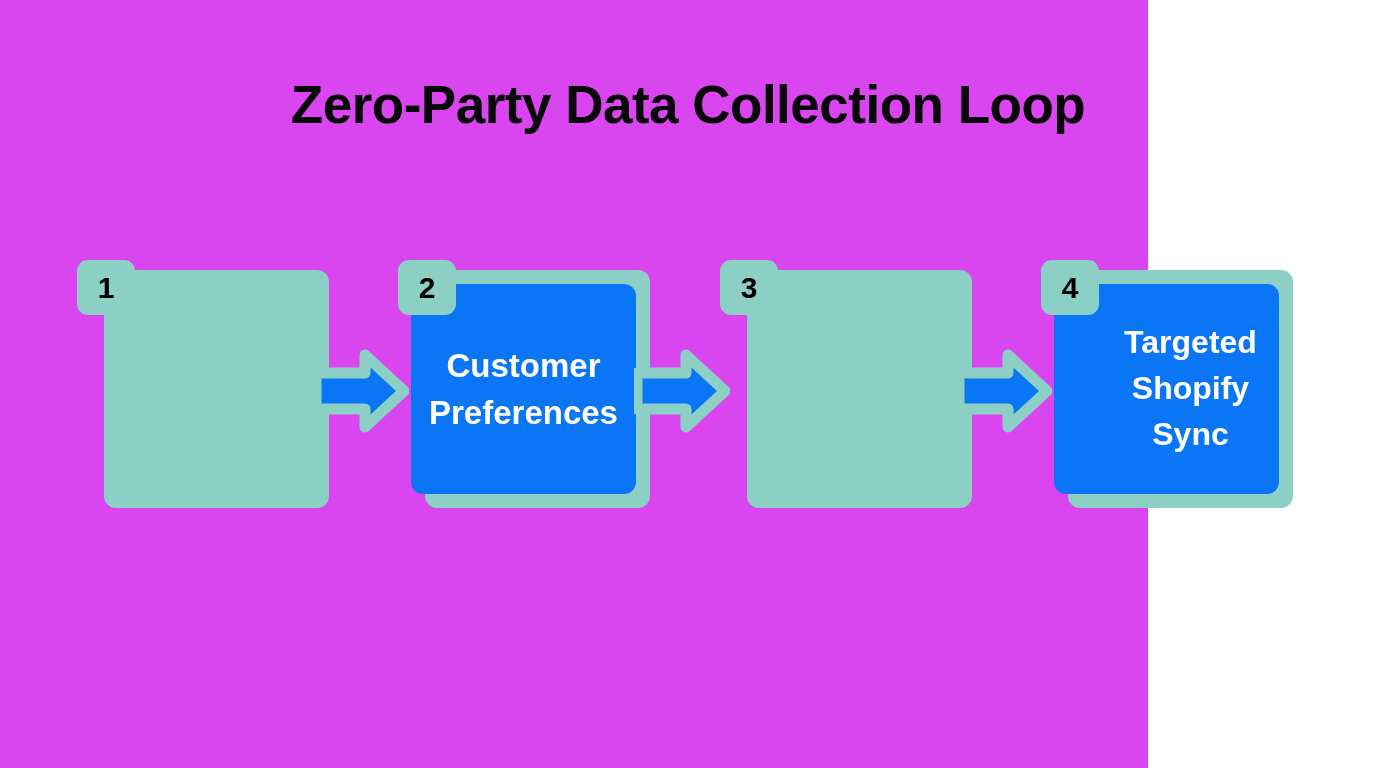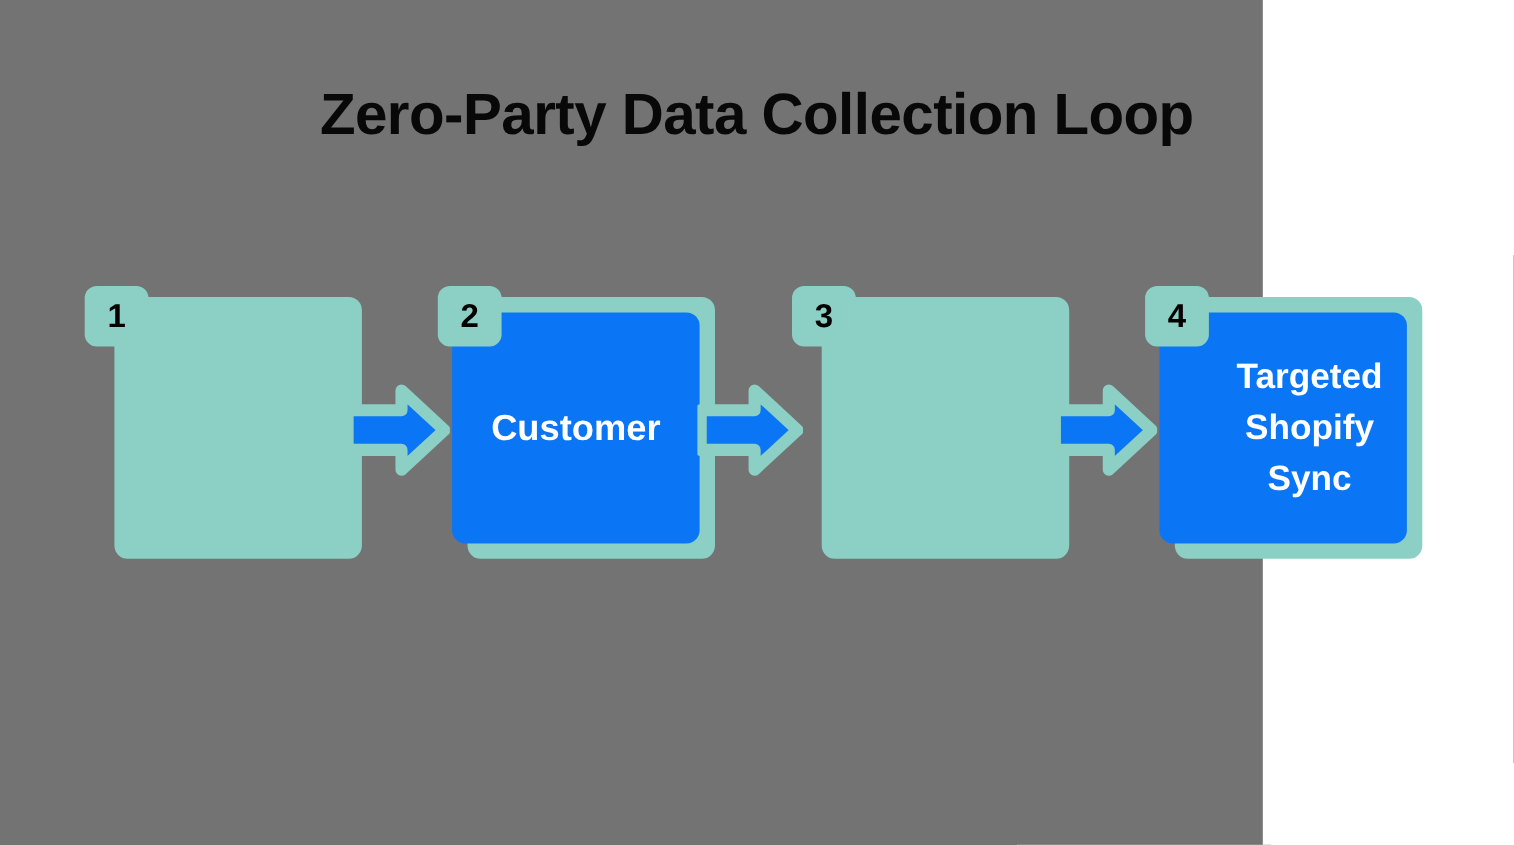--- a/index.html
+++ b/index.html
@@ -10,21 +10,21 @@
     width: 1376px;
     height: 768px;
     background: #ffffff;
     font-family: "Liberation Sans", sans-serif;
     overflow: hidden;
   }
   #canvas {
     position: relative;
     width: 1148px;
     height: 768px;
-    background: #737373;
+    background: #d946ef;
   }
   #title {
     position: absolute;
     left: 0;
     top: 74px;
     width: 1376px;
     text-align: center;
     font-size: 53px;
     font-weight: 700;
     letter-spacing: -0.5px;
@@ -127,21 +127,21 @@
 
     <div class="arrow" style="left:313px;">
       <svg width="96" height="86" viewBox="0 0 96 86">
         <path d="M3 25 H52 V7 L91 43 L52 79 V61 H3 Z" fill="#0b76f5" stroke="#8ccfc5" stroke-width="11" stroke-linejoin="round" stroke-linecap="round"></path>
       </svg>
     </div>
 
     <div class="step" style="left:411px;">
       <div class="shadow"></div>
       <div class="card">
-        <div class="label"><span>Customer</span><br></div>
+        <div class="label"><span>Customer</span><br><span>Preferences</span></div>
       </div>
       <div class="badge">
         <span class="num">2</span>
       </div>
     </div>
 
     <div class="arrow" style="left:634px;">
       <svg width="96" height="86" viewBox="0 0 96 86">
         <path d="M3 25 H52 V7 L91 43 L52 79 V61 H3 Z" fill="#0b76f5" stroke="#8ccfc5" stroke-width="11" stroke-linejoin="round" stroke-linecap="round"></path>
       </svg>

